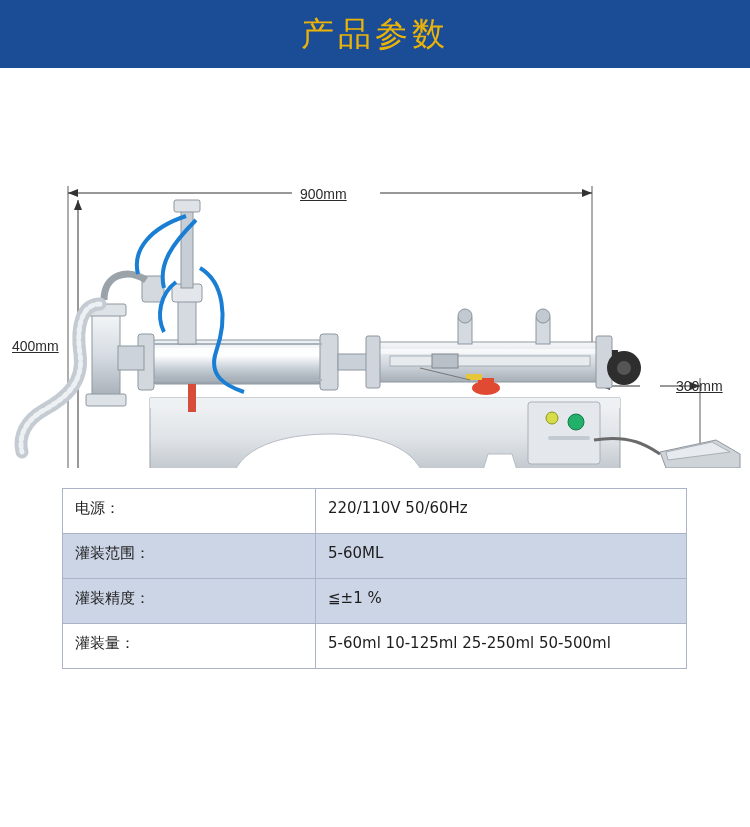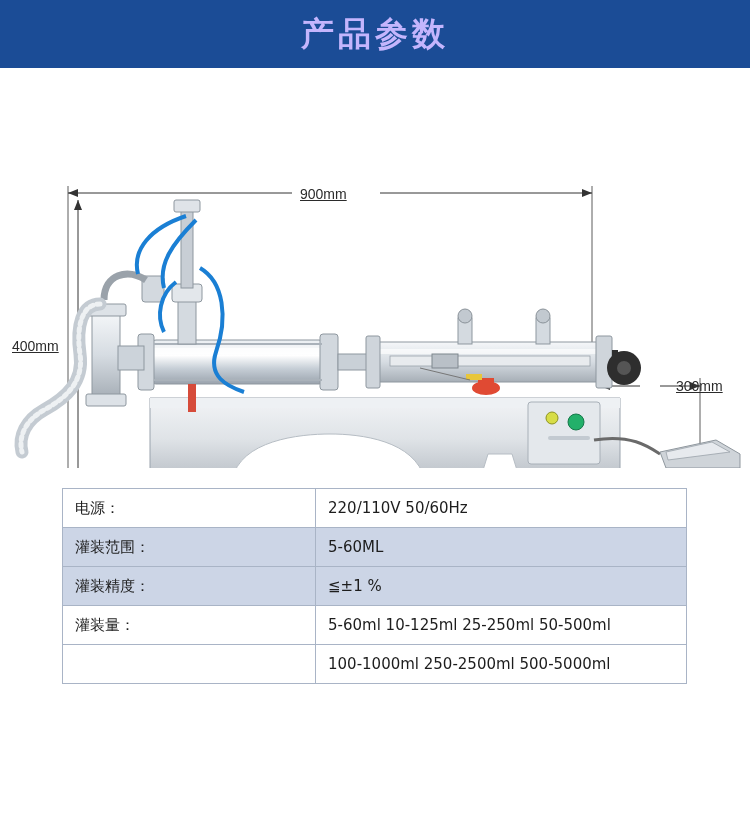--- a/index.html
+++ b/index.html
@@ -23,25 +23,25 @@
   
   .banner {
     width: 750px;
     height: 68px;
     background: #1b4c96;
     display: flex;
     align-items: center;
     justify-content: center;
   }
   .banner-title {
-    color: #c4b5fd;
+    color: #eab308;
     font-size: 33px;
     letter-spacing: 4px;
     font-family: "DejaVu Sans", "Liberation Sans", sans-serif;
-    font-weight: bold;
+    font-weight: normal;
   }
 
   
   .illustration {
     position: relative;
     width: 750px;
     height: 400px;
     background: #ffffff;
   }
   .illus-svg {
@@ -69,21 +69,21 @@
     width: 625px;
   }
   table.spec {
     border-collapse: collapse;
     width: 625px;
     table-layout: fixed;
   }
   table.spec td {
     border: 1px solid #a9b4c6;
     height: 38px;
-    padding: 0 0 0 12px;
+    padding: 0 0 6px 12px;
     font-size: 15px;
     color: #1d1d1d;
     vertical-align: middle;
     font-family: "DejaVu Sans", "Liberation Sans", sans-serif;
   }
   td.label-cell {
     width: 240px;
   }
   td.value-cell {
     padding-left: 16px;
@@ -239,21 +239,17 @@
           <td class="value-cell value-indent">5-60ML</td>
         </tr>
         <tr class="shaded">
           <td class="label-cell">灌装精度：</td>
           <td class="value-cell">≦±1 %</td>
         </tr>
         <tr class="plain">
           <td class="label-cell">灌装量：</td>
           <td class="value-cell">5-60ml 10-125ml 25-250ml 50-500ml</td>
         </tr>
-        <tr class="plain">
-          <td class="label-cell"></td>
-          <td class="value-cell">100-1000ml 250-2500ml 500-5000ml</td>
-        </tr>
       </tbody>
     </table>
   </div>
 
 </div>
 
 </body></html>

